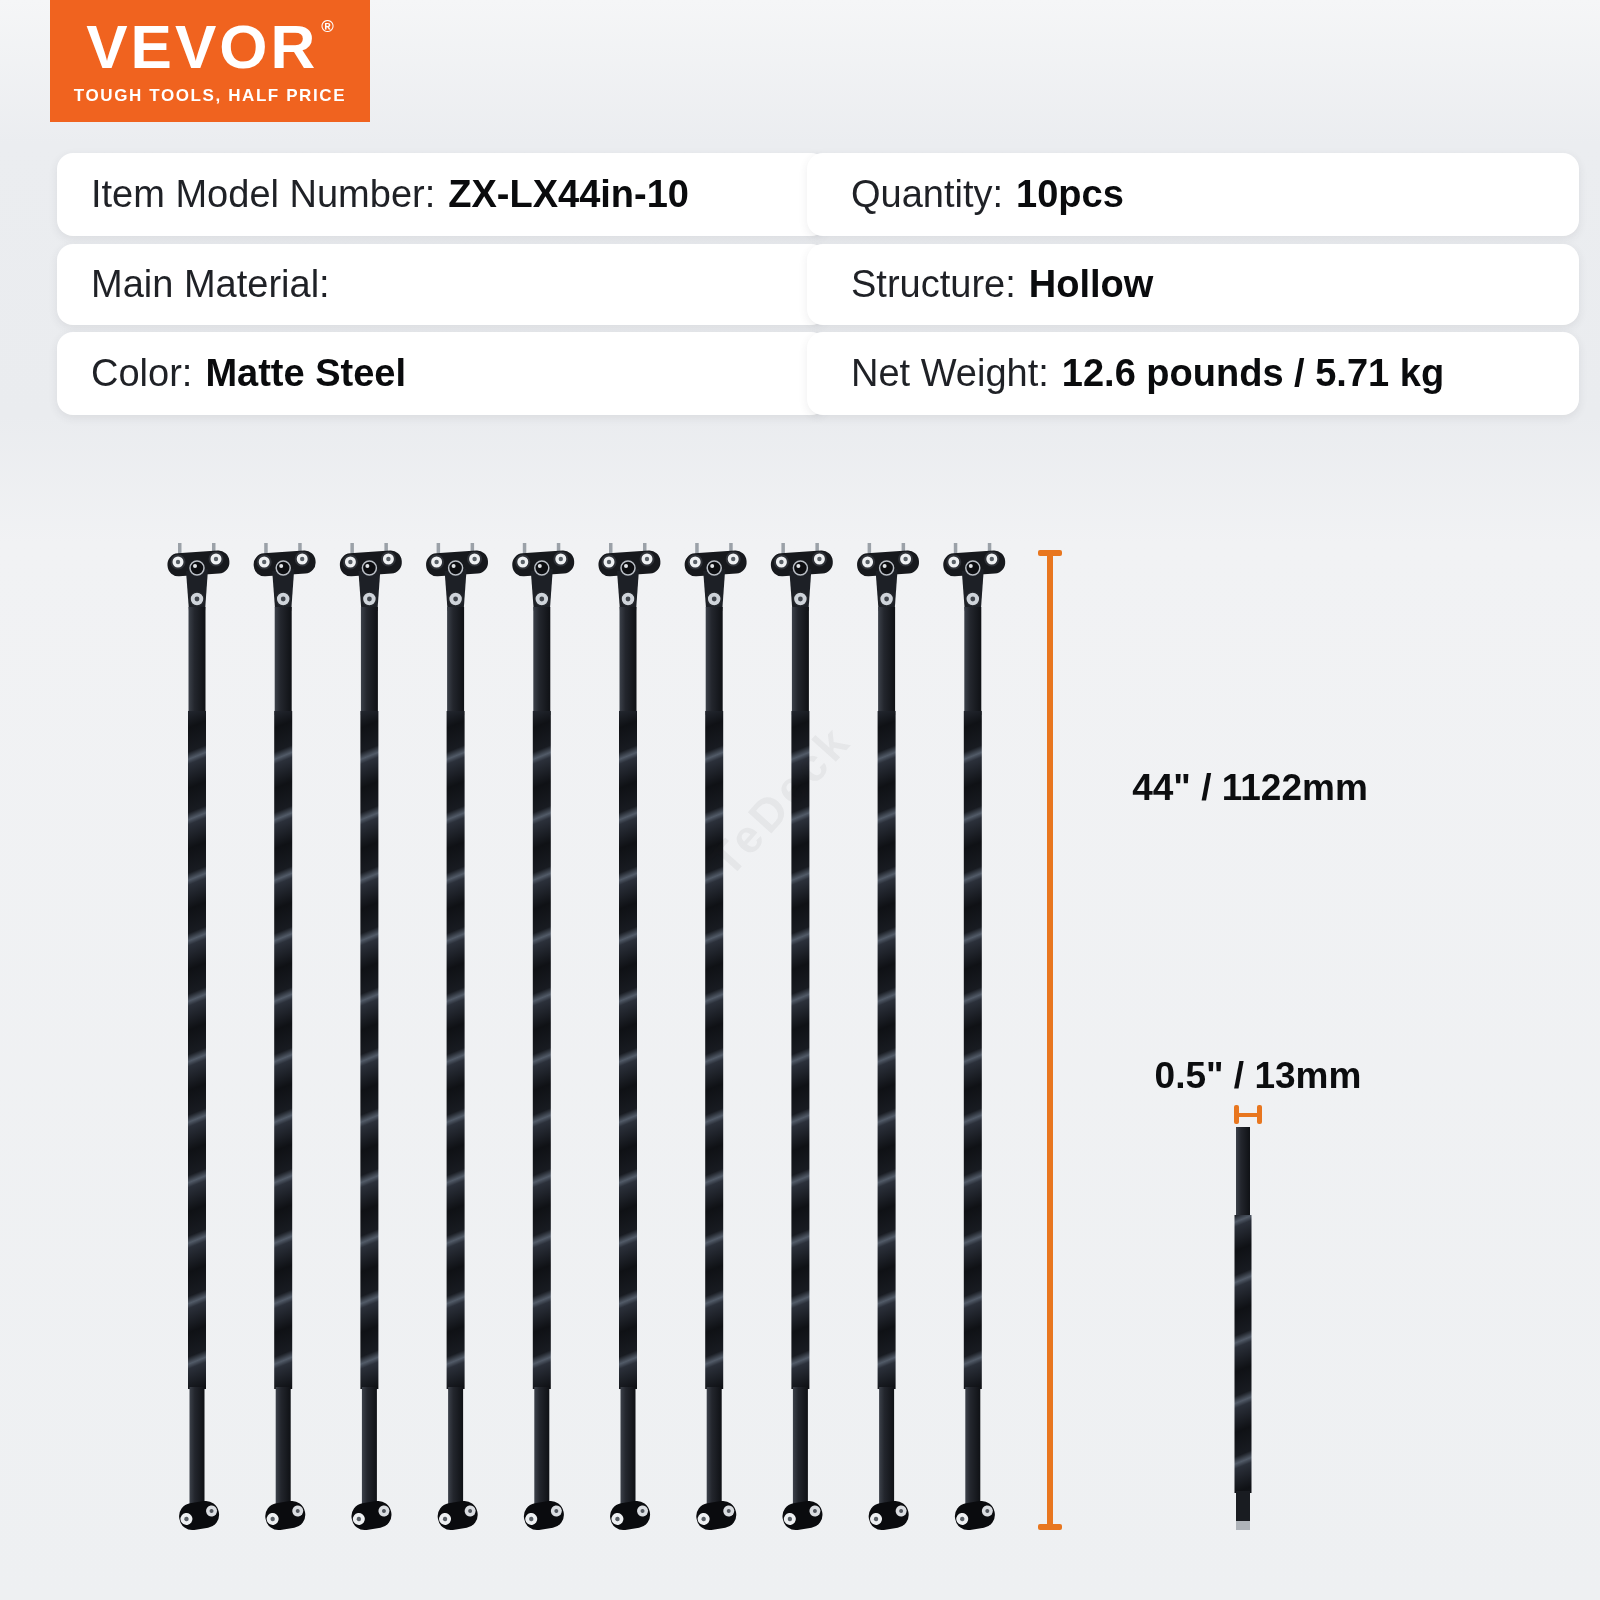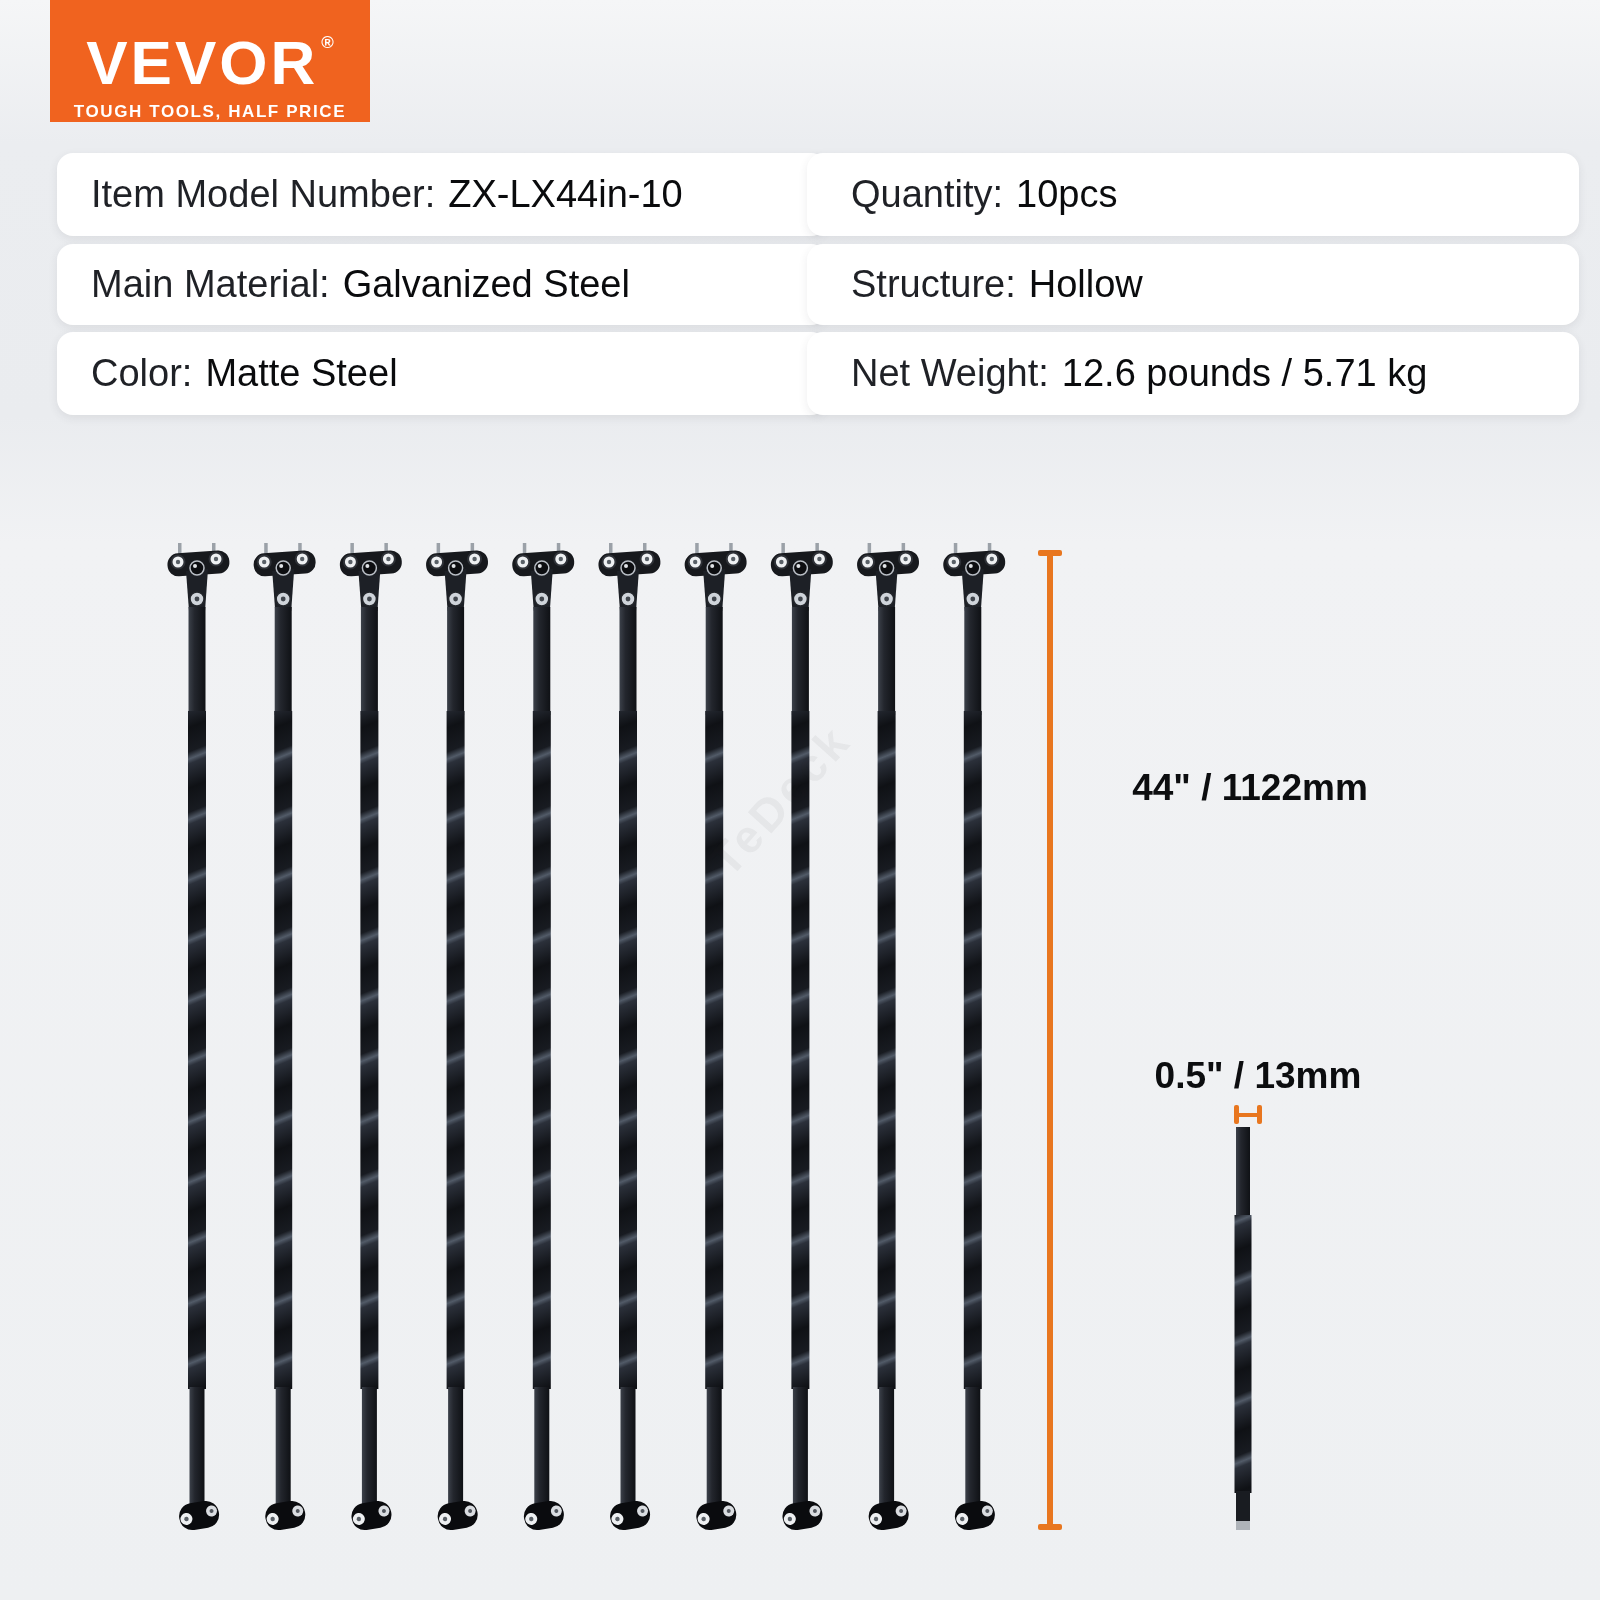--- a/index.html
+++ b/index.html
@@ -4,31 +4,31 @@
 <style>
   html,body{margin:0;padding:0;background:#e4e6e9;}
   .canvas{
     position:relative;width:1600px;height:1600px;overflow:hidden;
     background:linear-gradient(180deg,#f5f6f7 0%,#ebedf0 9%,#eaecef 26%,#f1f2f4 34%,#eef0f2 100%);
     font-family:"Liberation Sans",sans-serif;
   }
   
   .logo{position:absolute;left:50px;top:0;width:320px;height:122px;
     background:var(--brand,#F0631F);color:#fff;
-    display:flex;flex-direction:column;align-items:center;justify-content:flex-end;}
+    display:flex;flex-direction:column;align-items:center;justify-content:center;}
   .logo-row{display:flex;align-items:flex-start;line-height:1;}
   .logo-text{font-size:62px;font-weight:700;letter-spacing:3px;}
   .reg{font-size:17px;margin-top:2px;margin-left:3px;font-weight:700;}
   .tagline{font-size:17px;font-weight:700;letter-spacing:1.6px;margin-top:8px;white-space:nowrap;}
   
   .card{position:absolute;background:var(--card,#fff);border-radius:16px;
     box-shadow:0 3px 10px rgba(50,55,64,.09);
     display:flex;align-items:center;gap:13px;font-size:38px;white-space:nowrap;}
   .card .lbl{color:var(--text,#1F2126);font-weight:400;}
-  .card .val{color:var(--value,#0A0B0D);font-weight:400;}
+  .card .val{color:var(--value,#0A0B0D);font-weight:700;}
   .col-l{padding-left:34px;}
   .col-r{padding-left:44px;}
   .c0{left:57px;top:153px;width:736px;height:83px;}
   .c1{left:807px;top:153px;width:728px;height:83px;}
   .c2{left:57px;top:244px;width:736px;height:81px;}
   .c3{left:807px;top:244px;width:728px;height:81px;}
   .c4{left:57px;top:332px;width:736px;height:83px;}
   .c5{left:807px;top:332px;width:728px;height:83px;}
   .c6{left:57px;top:422px;width:1478px;height:96px;}
   
@@ -59,21 +59,20 @@
   <div class="card c0 col-l">
     <span class="lbl">Item Model Number:</span>
     <span class="val">ZX-LX44in-10</span>
   </div>
   <div class="card c1 col-r">
     <span class="lbl">Quantity:</span>
     <span class="val">10pcs</span>
   </div>
   <div class="card c2 col-l">
     <span class="lbl">Main Material:</span>
-    <span class="val">Galvanized Steel</span>
   </div>
   <div class="card c3 col-r">
     <span class="lbl">Structure:</span>
     <span class="val">Hollow</span>
   </div>
   <div class="card c4 col-l">
     <span class="lbl">Color:</span>
     <span class="val">Matte Steel</span>
   </div>
   <div class="card c5 col-r">

